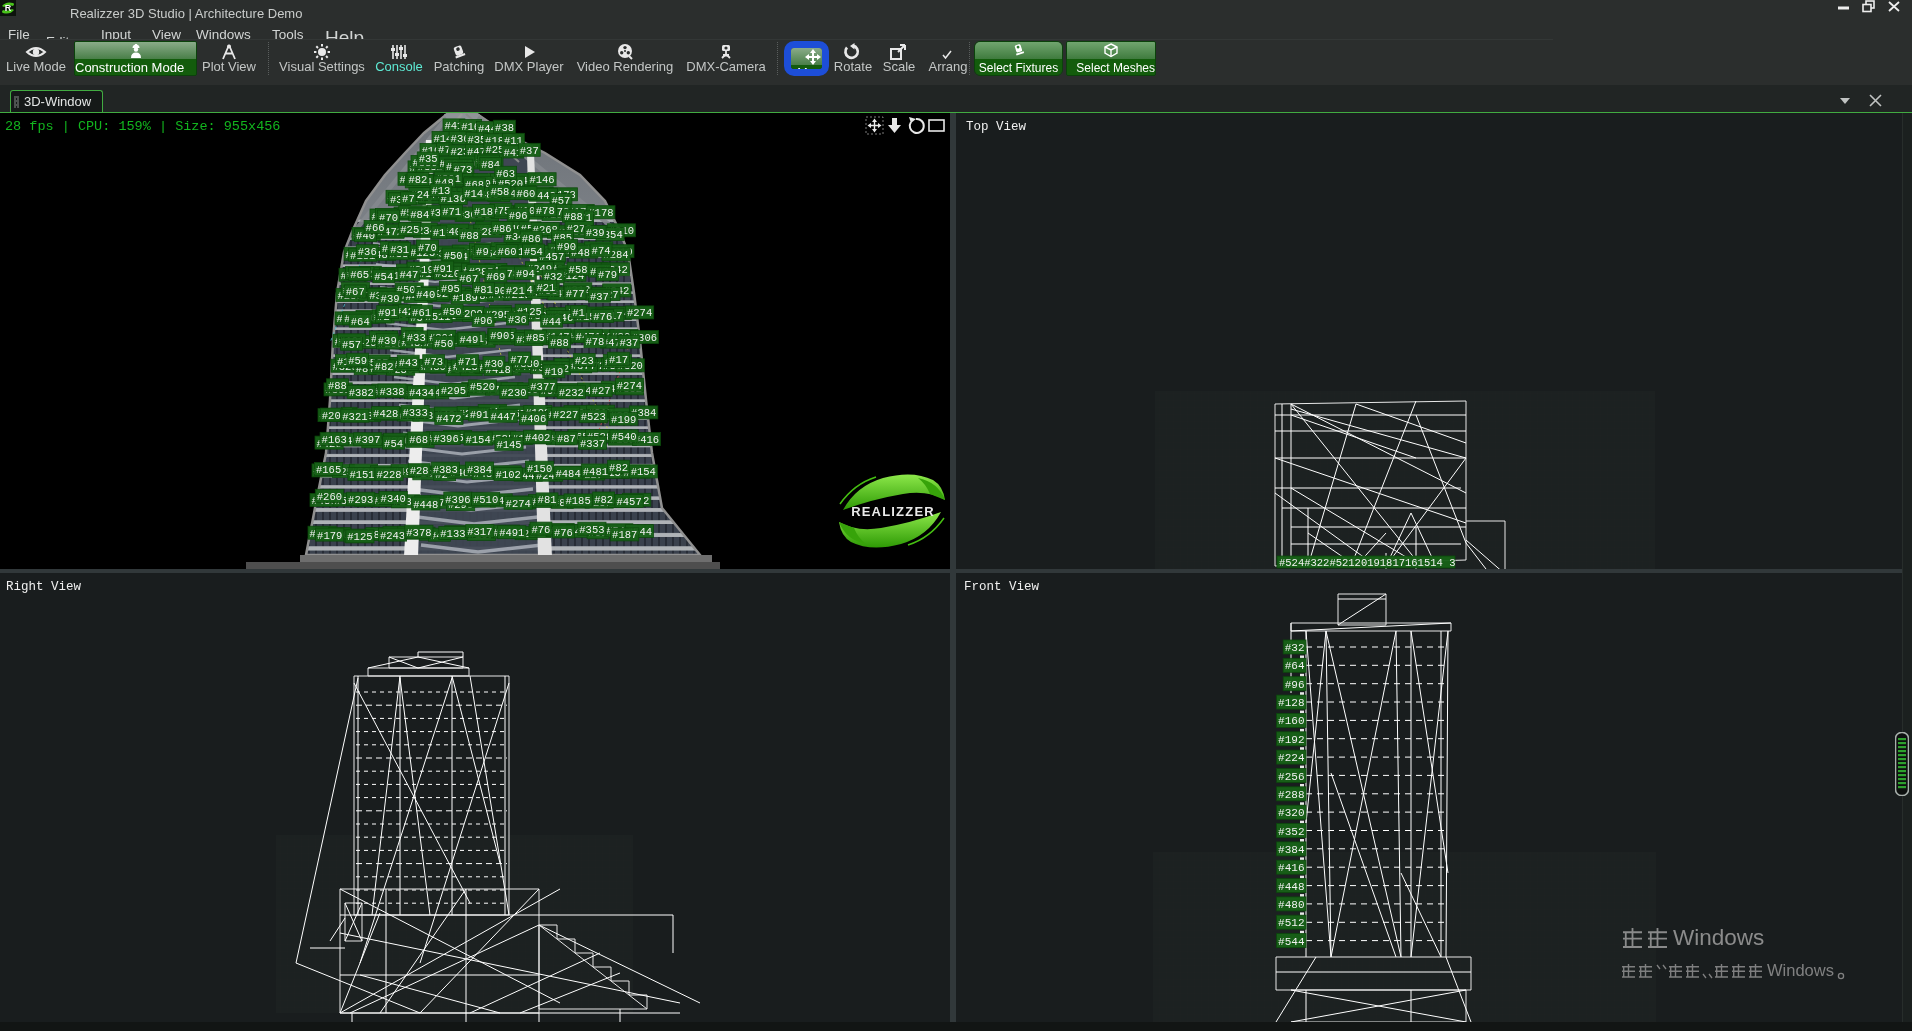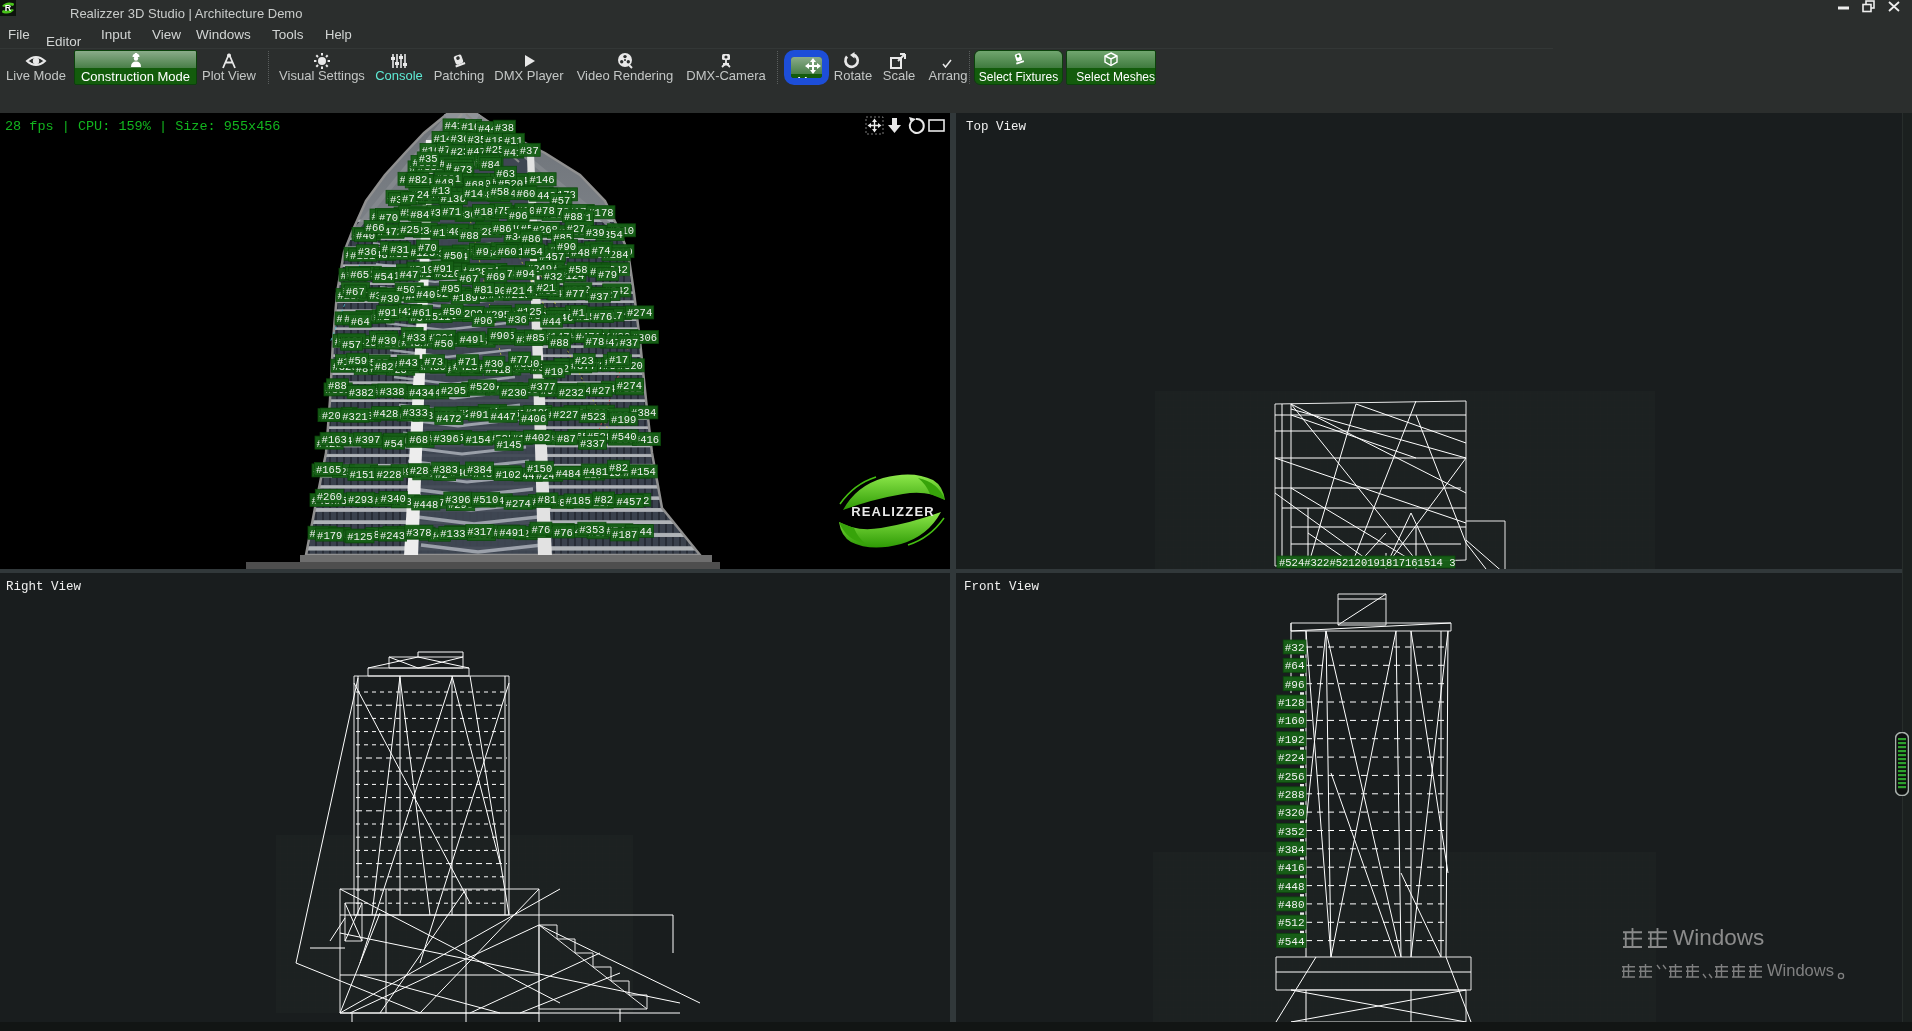--- a/index.html
+++ b/index.html
@@ -22,38 +22,38 @@
         <path d="M59 2 L69 11 M69 2 L59 11" stroke="#eee" stroke-width="1.8"></path>
       </svg>
 </div>
 <div class="abs" style="left:0;top:22px;width:1912px;height:26px;background:#2b2e2d">
 <div class="abs" style="left:8px;top:5px;font-size:13.5px;color:#d2d5d4">File</div>
 <div class="abs" style="left:46px;top:12px;font-size:13.5px;color:#d2d5d4">Editor</div>
 <div class="abs" style="left:101px;top:5px;font-size:13.5px;color:#d2d5d4">Input</div>
 <div class="abs" style="left:152px;top:5px;font-size:13.5px;color:#d2d5d4">View</div>
 <div class="abs" style="left:196px;top:5px;font-size:13.5px;color:#d2d5d4">Windows</div>
 <div class="abs" style="left:272px;top:5px;font-size:13.5px;color:#d2d5d4">Tools</div>
-<div class="abs" style="left:325px;top:5px;font-size:13px;color:#d2d5d4">Help</div>
+<div class="abs" style="left:325px;top:5px;font-size:19px;color:#d2d5d4">Help</div>
 </div>
-<div class="abs" style="left:0;top:48px;width:1553px;height:37px;background:#2b2e2d;border-top:1px solid #333736">
+<div class="abs" style="left:0;top:39px;width:1553px;height:37px;background:#2b2e2d;border-top:1px solid #333736">
 <svg class="abs" style="left:24.0px;top:3px" width="24" height="18" viewBox="0 0 24 18">
         <path d="M3 9 Q12 1 21 9 Q12 17 3 9 Z" fill="none" stroke="#e8e8e8" stroke-width="2"></path>
         <circle cx="12" cy="9" r="3.2" fill="#e8e8e8"></circle>
       </svg>
 <div class="lbl" style="left:36px;top:19px;transform:translateX(-50%);color:#c3c6c5">Live Mode</div>
 <div class="abs" style="left:74px;top:1px;width:123px;height:35px;border:1px solid #0b420b;border-radius:2px;overflow:hidden">
         <div class="abs" style="left:0;top:0;width:121px;height:17px;background:linear-gradient(180deg,#8aab89,#497f48)"></div>
         <div class="abs" style="left:0;top:17px;width:121px;height:16px;background:#135c0c"></div>
         <svg class="abs" style="left:52px;top:1px" width="18" height="16" viewBox="0 0 18 16">
           <path d="M5.5 5 A3.5 3.5 0 0 1 12.5 5 Z" fill="#fff"></path>
           <rect x="8" y="1" width="2" height="3" fill="#fff"></rect>
           <circle cx="9" cy="6.5" r="2.2" fill="#fff"></circle>
           <path d="M4 15 Q4 9.5 9 9.5 Q14 9.5 14 15 Z" fill="#fff"></path>
         </svg>
-        <div class="abs" style="left:0;top:18px;width:121px;text-align:center;font-size:13px;color:#fff">Construction Mode</div>
+        <div class="abs" style="left:0;top:18px;width:121px;font-size:13px;color:#fff">Construction Mode</div>
       </div>
 <svg class="abs" style="left:217.0px;top:3px" width="24" height="18" viewBox="0 0 24 18">
         <path d="M12 2 L6 16 M12 2 L18 16 M8.5 10.5 L15.5 10.5" stroke="#e8e8e8" stroke-width="1.8" fill="none"></path>
         <circle cx="12" cy="3.5" r="2" fill="#e8e8e8"></circle>
       </svg>
 <div class="lbl" style="left:229px;top:19px;transform:translateX(-50%);color:#c3c6c5">Plot View</div>
 <div class="abs" style="left:268px;top:2px;width:1px;height:33px;border-left:1px dotted #5a5e5d"></div>
 <svg class="abs" style="left:310.0px;top:3px" width="24" height="18" viewBox="0 0 24 18">
         <circle cx="12" cy="9" r="4" fill="#e8e8e8"></circle>
         <line x1="17.6" y1="9.0" x2="20.0" y2="9.0" stroke="#e8e8e8" stroke-width="2"></line>
@@ -143,20 +143,31 @@
       </div>
 <div class="abs" style="left:1066px;top:1px;width:90px;height:35px;border:1px solid #0b420b;border-radius:2px;overflow:hidden">
         <div class="abs" style="left:0;top:0;width:88px;height:17px;background:linear-gradient(180deg,#71a56f,#3f7b3e)"></div>
         <div class="abs" style="left:0;top:17px;width:88px;height:16px;background:#135c0c"></div>
         <svg class="abs" style="left:35.0px;top:1px" width="18" height="15" viewBox="0 0 18 15">
           <path d="M9 1 L15 4 L15 10 L9 13.5 L3 10 L3 4 Z" fill="none" stroke="#fff" stroke-width="1.4"></path>
           <path d="M3 4 L9 7 L15 4 M9 7 L9 13.5" fill="none" stroke="#fff" stroke-width="1.4"></path>
         </svg>
         <div class="abs" style="left:0;top:18.5px;width:88px;text-align:right;font-size:12px;color:#fff">Select Meshes</div>
       </div>
+</div>
+<div class="abs" style="left:0;top:85px;width:1912px;height:28px;background:#212524">
+<div class="abs" style="left:10px;top:5px;width:93px;height:23px;background:#151918;border:1px solid #41ab41;border-bottom:none;border-radius:3px 3px 0 0">
+        <div class="abs" style="left:3px;top:5px;width:5px;height:12px;background:repeating-linear-gradient(180deg,#5c605f 0 2px,transparent 2px 4px),repeating-linear-gradient(90deg,#5c605f 0 2px,transparent 2px 3px);opacity:.8"></div>
+        <div class="abs" style="left:13px;top:3px;font-size:13px;color:#e2e5e4">3D-Window</div>
+      </div>
+<svg class="abs" style="left:1838px;top:8px" width="60" height="16" viewBox="0 0 60 16">
+        <path d="M2 5 L12 5 L7 11 Z" fill="#c0c3c2"></path>
+        <path d="M32 2 L43 13 M43 2 L32 13" stroke="#c0c3c2" stroke-width="1.6"></path>
+      </svg>
+<div class="abs" style="left:0;top:27px;width:1912px;height:1.5px;background:#41ab41"></div>
 </div>
 <div class="abs" style="left:0;top:113px;width:950px;height:456px;background:#000"></div>
 <div class="abs" style="left:956px;top:113px;width:946px;height:456px;background:#191d1e"></div>
 <div class="abs" style="left:0;top:573px;width:950px;height:449px;background:#191d1e"></div>
 <div class="abs" style="left:956px;top:573px;width:946px;height:449px;background:#191d1e"></div>
 <div class="abs" style="left:950px;top:113px;width:6px;height:909px;background:#31383a"></div>
 <div class="abs" style="left:0;top:569px;width:1902px;height:4px;background:#31383a"></div>
 <div class="abs" style="left:1902px;top:113px;width:10px;height:909px;background:#1b201f;border-left:1px solid #272d2b"></div>
 <div class="abs" style="left:0;top:1022px;width:1912px;height:9px;background:#121514"></div>
 <svg class="abs" style="left:1895px;top:732px" width="14" height="64" viewBox="0 0 14 64">

